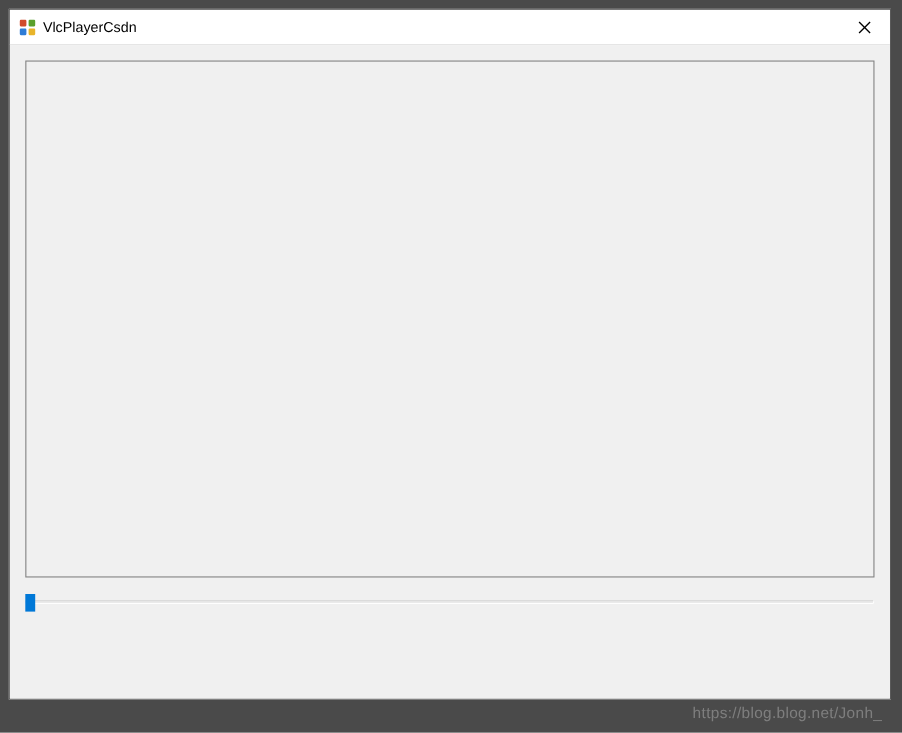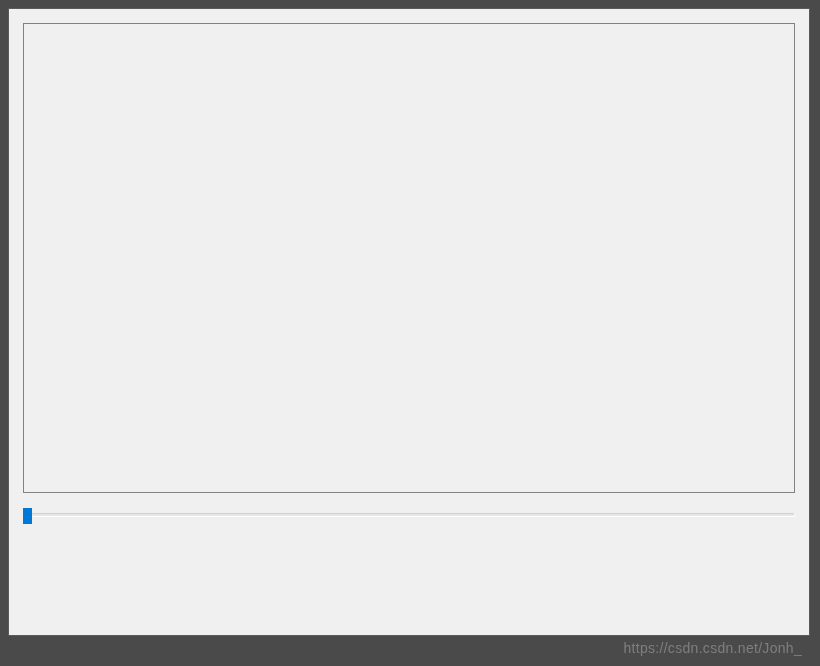--- a/index.html
+++ b/index.html
@@ -124,25 +124,42 @@
       color: rgba(170,170,170,0.55);
       font-family: Arial, sans-serif;
       letter-spacing: 0.3px;
       pointer-events: none;
     }
   </style>
 </head>
 <body>
 
 <div class="window">
+  <div class="titlebar">
+    <span class="app-icon">
+      <svg viewBox="0 0 16 16">
+        <rect x="1" y="1" width="6" height="6" fill="#d04a2b" rx="1"></rect>
+        <rect x="9" y="1" width="6" height="6" fill="#5aa02c" rx="1"></rect>
+        <rect x="1" y="9" width="6" height="6" fill="#2e7cd6" rx="1"></rect>
+        <rect x="9" y="9" width="6" height="6" fill="#e8b42a" rx="1"></rect>
+      </svg>
+    </span>
+    <span class="title-text">VlcPlayerCsdn</span>
+    <div class="close-btn">
+      <svg viewBox="0 0 12 12">
+        <line x1="1" y1="1" x2="11" y2="11" stroke="#000" stroke-width="1.2"></line>
+        <line x1="11" y1="1" x2="1" y2="11" stroke="#000" stroke-width="1.2"></line>
+      </svg>
+    </div>
+  </div>
 
   <div class="client-area">
     <div class="video-panel"></div>
 
     <div class="slider-track">
       <div class="slider-rail"></div>
       <div class="slider-thumb"></div>
     </div>
 
   </div>
 </div>
 
-<div class="watermark">https://csdn.csdn.net/Jonh_</div>
+<div class="watermark">https://blog.blog.net/Jonh_</div>
 
 </body></html>

